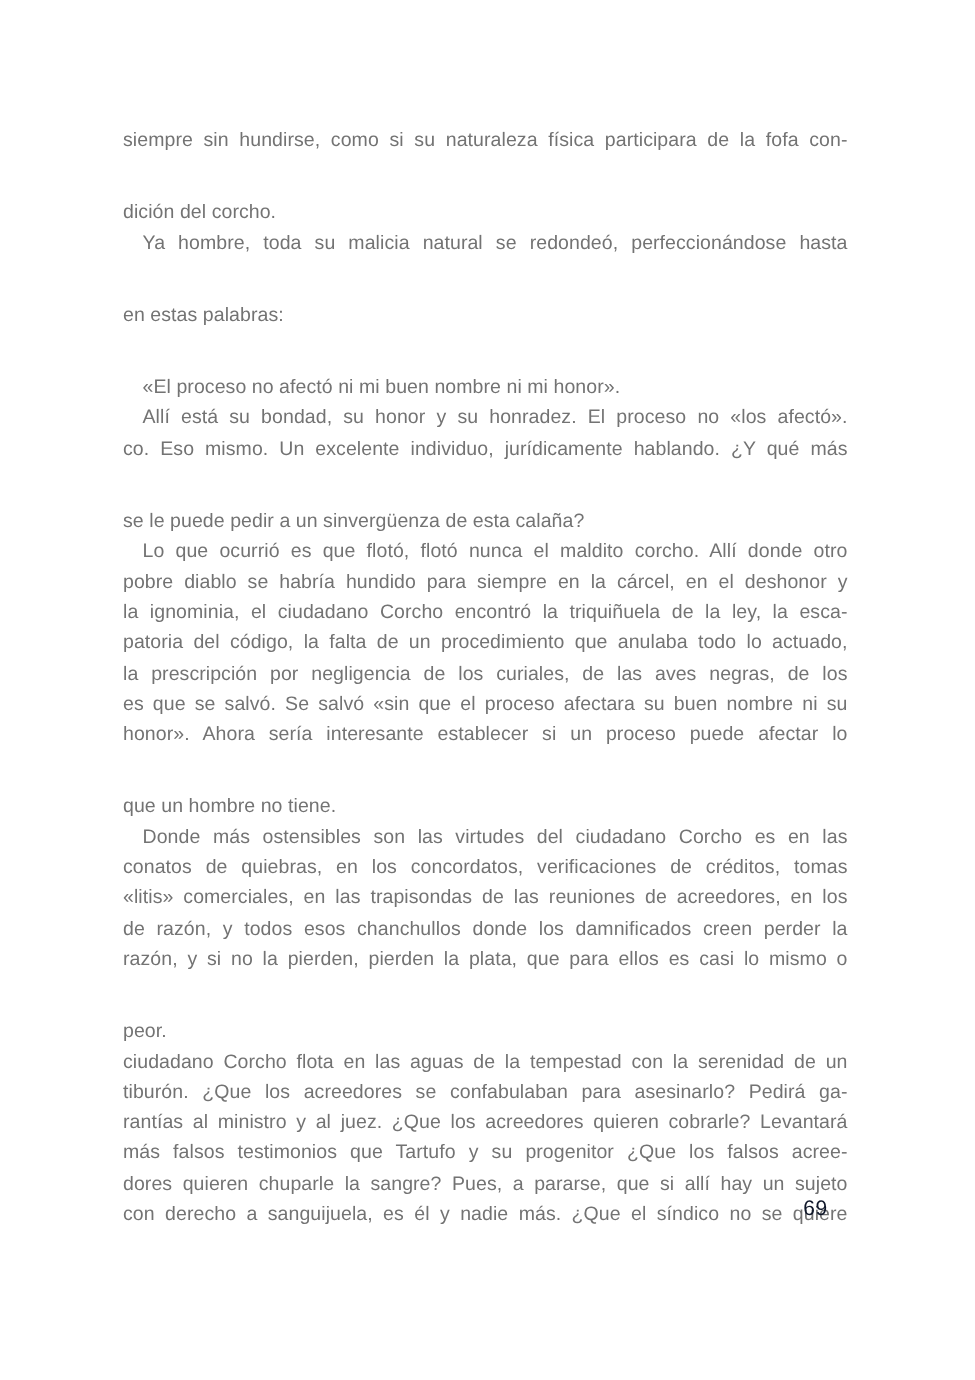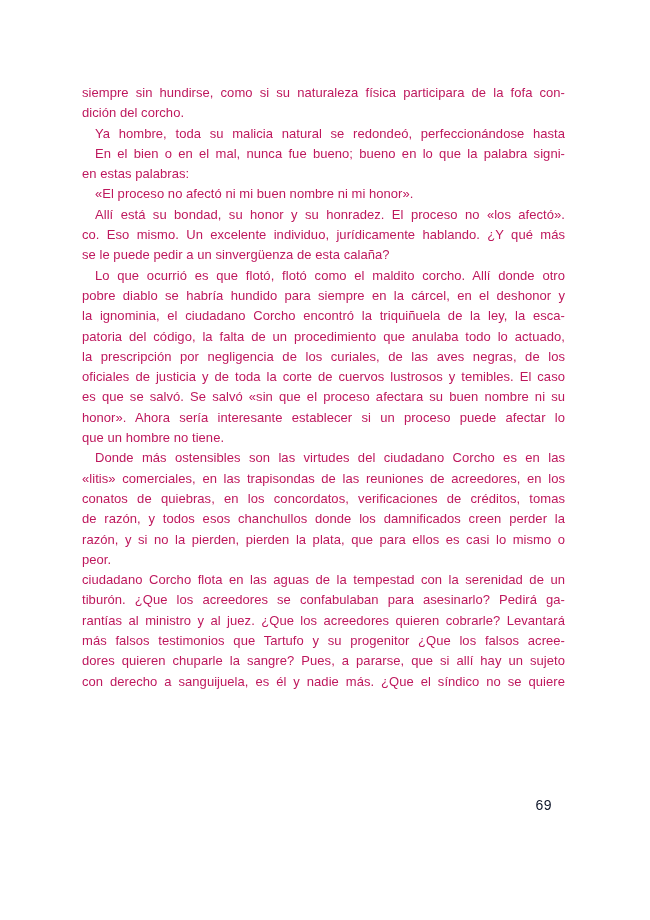--- a/index.html
+++ b/index.html
@@ -15,34 +15,35 @@
     overflow: hidden;
     font-family: "Liberation Sans", sans-serif;
   }
   .text-block {
     position: absolute;
     left: 82px;
     top: 83px;
     width: 483px;
     font-size: 13px;
     line-height: 20.3px;
-    color: #be185d;
+    color: #737373;
     letter-spacing: 0.05px;
   }
   .para {
     margin: 0;
     padding: 0;
   }
   .line {
     text-align: justify;
     text-align-last: justify;
   }
   .line.end {
     text-align: left;
     text-align-last: left;
+    margin-top: 28px;
   }
   .line.pf {
     text-indent: 13px;
   }
   .page-number {
     position: absolute;
     top: 797px;
     right: 98px;
     font-size: 14px;
     line-height: 16px;
@@ -62,50 +63,48 @@
     <div class="para">
       <div class="line">siempre sin hundirse, como si su naturaleza física participara de la fofa con-</div>
       <div class="line end">dición del corcho.</div>
     </div>
 
     <div class="para">
       <div class="line pf">Ya hombre, toda su malicia natural se redondeó, perfeccionándose hasta</div>
     </div>
 
     <div class="para">
-      <div class="line pf">En el bien o en el mal, nunca fue bueno; bueno en lo que la palabra signi-</div>
       <div class="line end">en estas palabras:</div>
     </div>
 
     <div class="para">
       <div class="line end pf">«El proceso no afectó ni mi buen nombre ni mi honor».</div>
     </div>
 
     <div class="para">
       <div class="line pf">Allí está su bondad, su honor y su honradez. El proceso no «los afectó».</div>
       <div class="line">co. Eso mismo. Un excelente individuo, jurídicamente hablando. ¿Y qué más</div>
       <div class="line end">se le puede pedir a un sinvergüenza de esta calaña?</div>
     </div>
 
     <div class="para">
-      <div class="line pf">Lo que ocurrió es que flotó, flotó como el maldito corcho. Allí donde otro</div>
+      <div class="line pf">Lo que ocurrió es que flotó, flotó nunca el maldito corcho. Allí donde otro</div>
       <div class="line">pobre diablo se habría hundido para siempre en la cárcel, en el deshonor y</div>
       <div class="line">la ignominia, el ciudadano Corcho encontró la triquiñuela de la ley, la esca-</div>
       <div class="line">patoria del código, la falta de un procedimiento que anulaba todo lo actuado,</div>
       <div class="line">la prescripción por negligencia de los curiales, de las aves negras, de los</div>
-      <div class="line">oficiales de justicia y de toda la corte de cuervos lustrosos y temibles. El caso</div>
       <div class="line">es que se salvó. Se salvó «sin que el proceso afectara su buen nombre ni su</div>
       <div class="line">honor». Ahora sería interesante establecer si un proceso puede afectar lo</div>
       <div class="line end">que un hombre no tiene.</div>
     </div>
 
     <div class="para">
       <div class="line pf">Donde más ostensibles son las virtudes del ciudadano Corcho es en las</div>
+      <div class="line">conatos de quiebras, en los concordatos, verificaciones de créditos, tomas</div>
       <div class="line">«litis» comerciales, en las trapisondas de las reuniones de acreedores, en los</div>
-      <div class="line">conatos de quiebras, en los concordatos, verificaciones de créditos, tomas</div>
       <div class="line">de razón, y todos esos chanchullos donde los damnificados creen perder la</div>
       <div class="line">razón, y si no la pierden, pierden la plata, que para ellos es casi lo mismo o</div>
       <div class="line end">peor.</div>
     </div>
 
     <div class="para">
       <div class="line">ciudadano Corcho flota en las aguas de la tempestad con la serenidad de un</div>
       <div class="line">tiburón. ¿Que los acreedores se confabulaban para asesinarlo? Pedirá ga-</div>
       <div class="line">rantías al ministro y al juez. ¿Que los acreedores quieren cobrarle? Levantará</div>
       <div class="line">más falsos testimonios que Tartufo y su progenitor ¿Que los falsos acree-</div>

